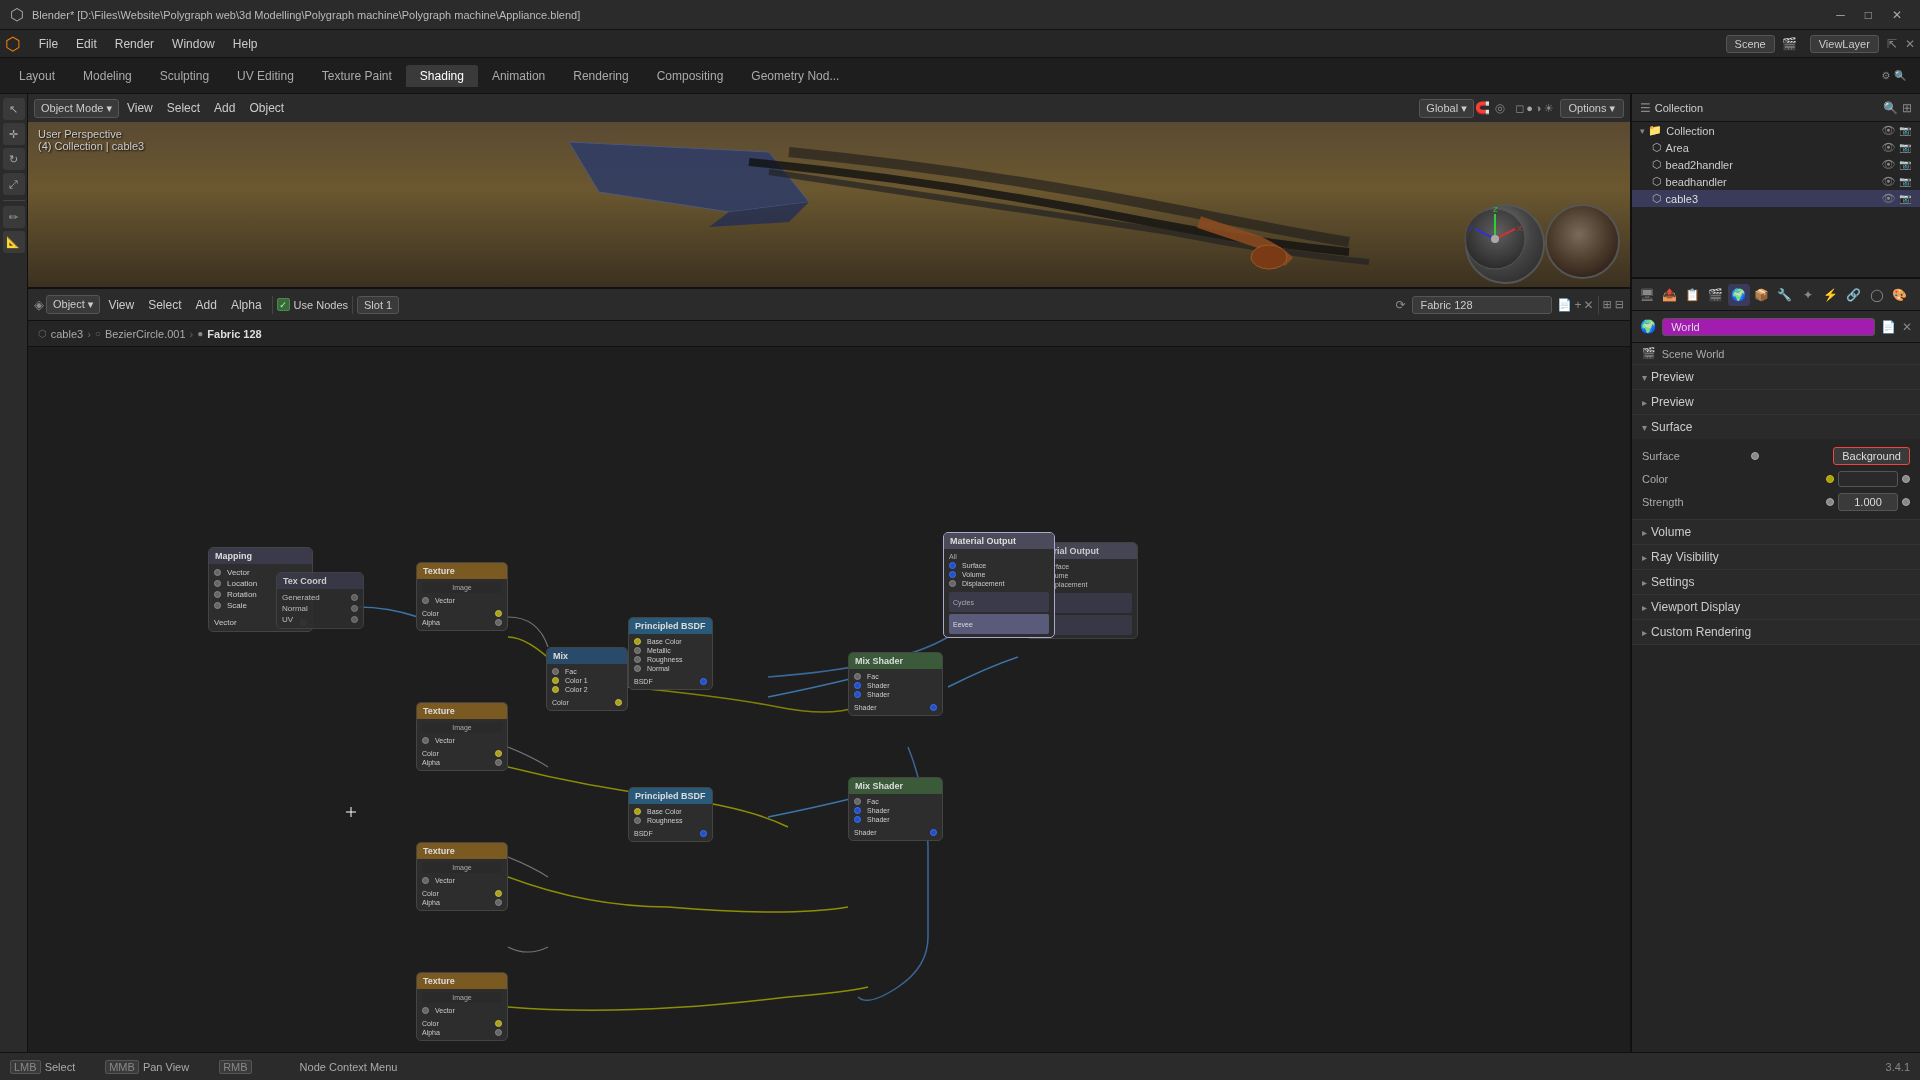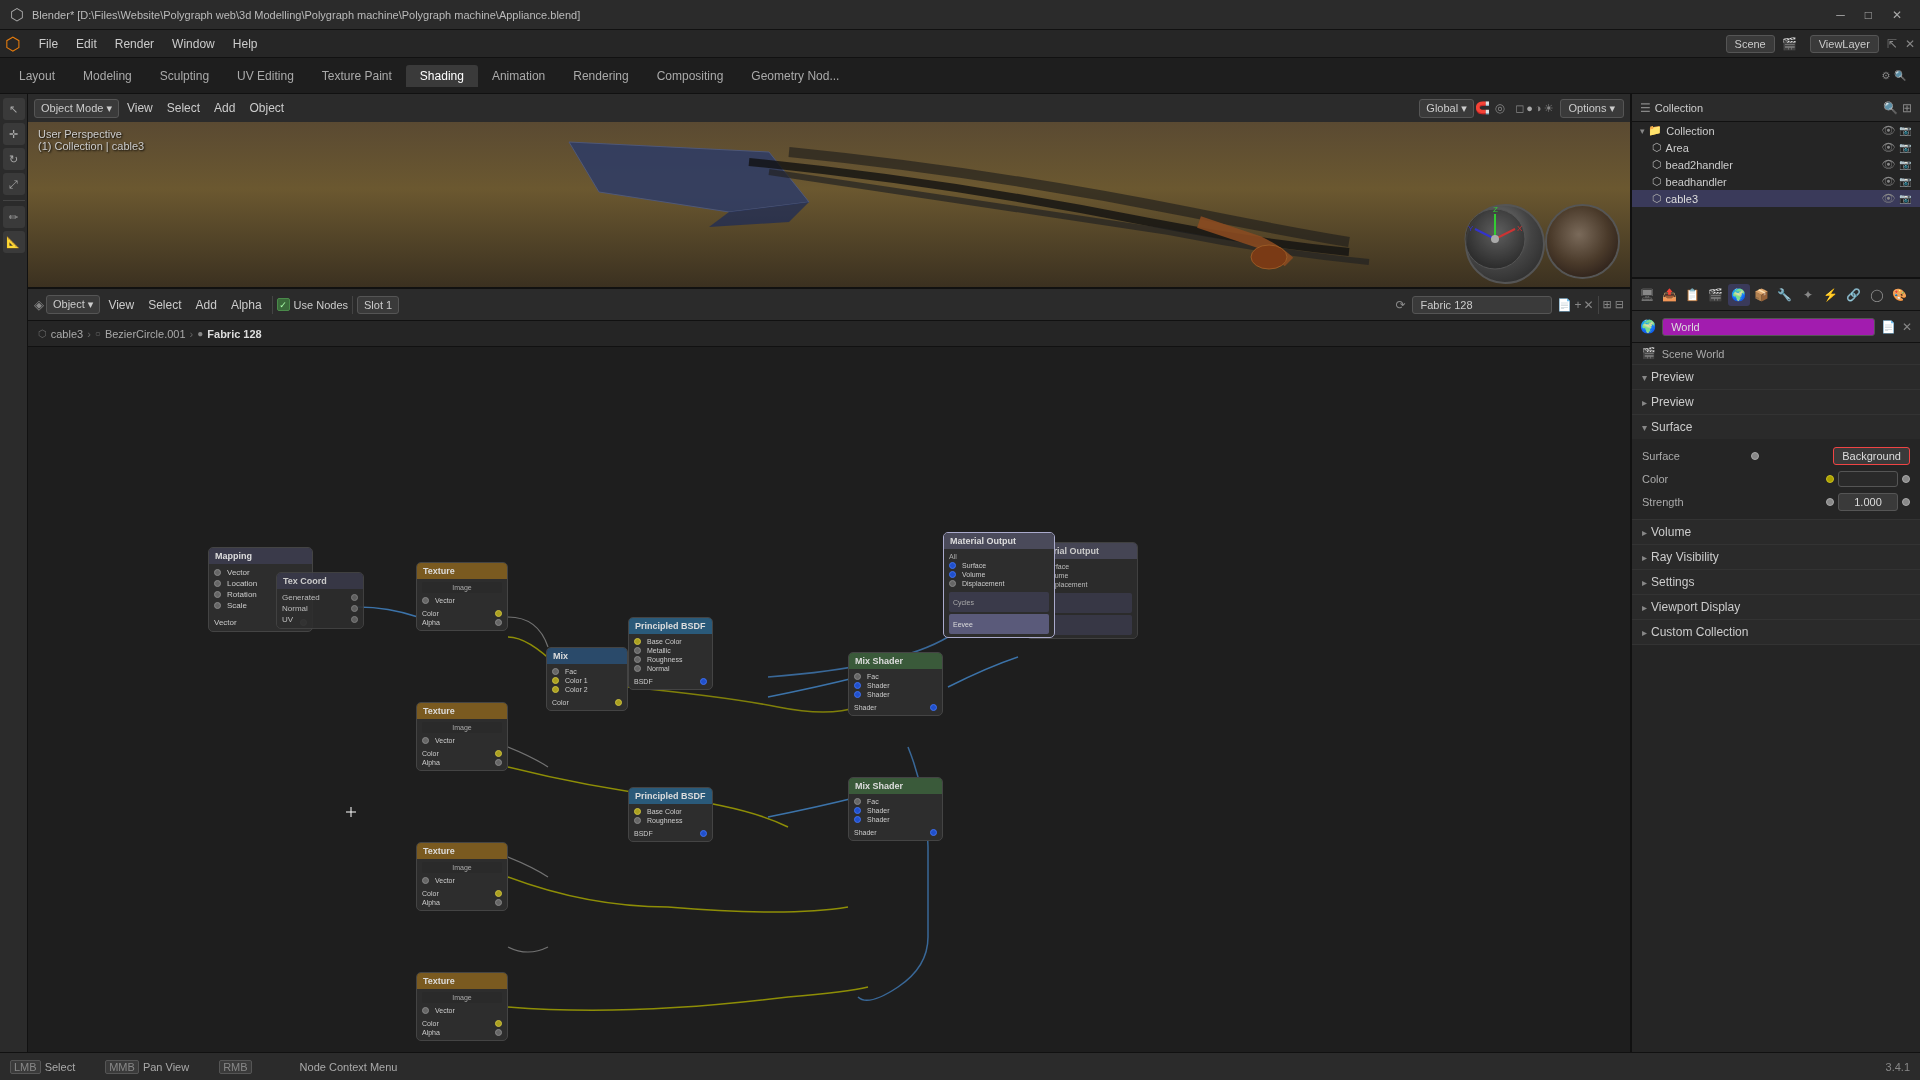--- a/index.html
+++ b/index.html
@@ -197,21 +197,21 @@
             <path d="M500,40 Q700,60 900,100 Q1000,120 1100,130" stroke="#111" stroke-width="8" fill="none" opacity="0.8"></path>
             <path d="M520,50 Q720,80 920,110 Q1020,130 1120,140" stroke="#222" stroke-width="6" fill="none" opacity="0.7"></path>
             <path d="M540,30 Q740,50 940,90 Q1040,110 1100,120" stroke="#1a1a1a" stroke-width="10" fill="none" opacity="0.6"></path>
 
             <path d="M950,100 Q980,110 1010,120 Q1030,130 1040,140" stroke="#8a4a20" stroke-width="12" fill="none" opacity="0.9"></path>
             <ellipse cx="1020" cy="135" rx="18" ry="12" fill="#7a3a15" stroke="#9a5a25" stroke-width="1"></ellipse>
           </svg>
 
           <div class="vp-label">
             <div style="font-size:11px; color:#ccc; text-shadow:1px 1px 2px #000;">User Perspective</div>
-            <div style="font-size:11px; color:#ccc; text-shadow:1px 1px 2px #000;">(1) Collection | cable3</div>
+            <div style="font-size:11px; color:#ccc; text-shadow:1px 1px 2px #000;">(4) Collection | cable3</div>
           </div>
 
           <div id="nav-gizmo" style="position:absolute; bottom:10px; right:90px; width:75px; height:75px;">
             <div class="gizmo-sphere"></div>
           </div>
 
           <div style="position:absolute; bottom:10px; right:10px; width:75px; height:75px; border-radius:50%; background:radial-gradient(circle at 40% 35%, #6a5a4a, #3a2a1a, #111); border:2px solid #555; overflow:hidden;">
             <div style="width:100%; height:100%; background:radial-gradient(circle at 45% 40%, #7a6a5a 0%, #4a3a2a 50%, #1a1010 100%);"></div>
           </div>
 
@@ -745,21 +745,21 @@
         <div style="border-bottom:1px solid #333;">
           <div style="display:flex; align-items:center; padding:5px 10px; cursor:pointer; background:#2a2a2a; gap:4px;">
             <span style="color:#888; font-size:10px;">▸</span>
             <span style="font-size:12px; color:#ccc;">Viewport Display</span>
           </div>
         </div>
 
         <div style="border-bottom:1px solid #333;">
           <div style="display:flex; align-items:center; padding:5px 10px; cursor:pointer; background:#2a2a2a; gap:4px;">
             <span style="color:#888; font-size:10px;">▸</span>
-            <span style="font-size:12px; color:#ccc;">Custom Collection</span>
+            <span style="font-size:12px; color:#ccc;">Custom Rendering</span>
           </div>
         </div>
 
       </div>
     </div>
   </div>
 
 </div>
 
 <div id="statusbar" style="position:absolute; bottom:0; width:100%; height:28px; background:#2b2b2b; display:flex; align-items:center; padding:0 10px; gap:30px; border-top:1px solid #111; z-index:100;">

